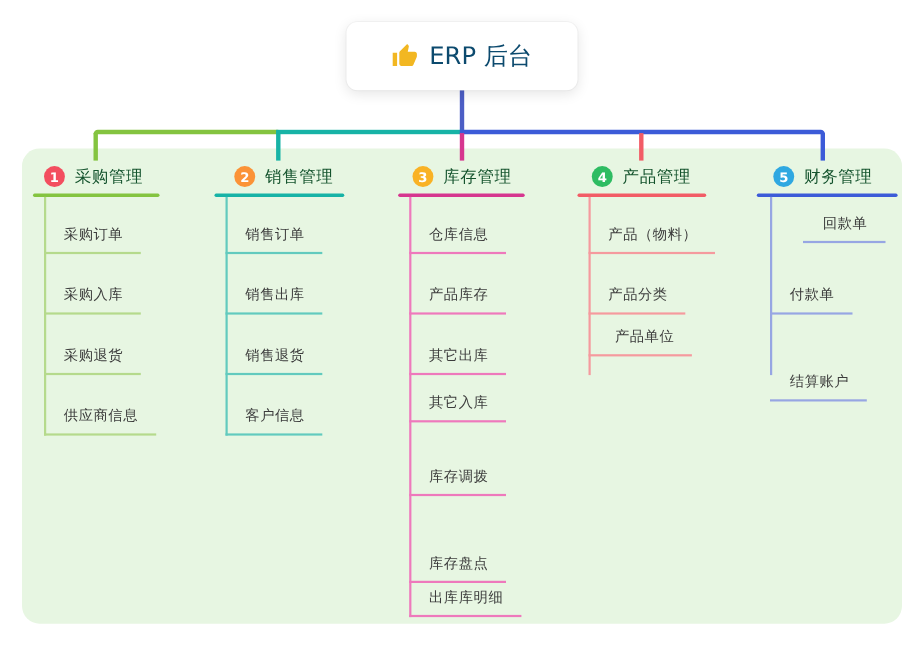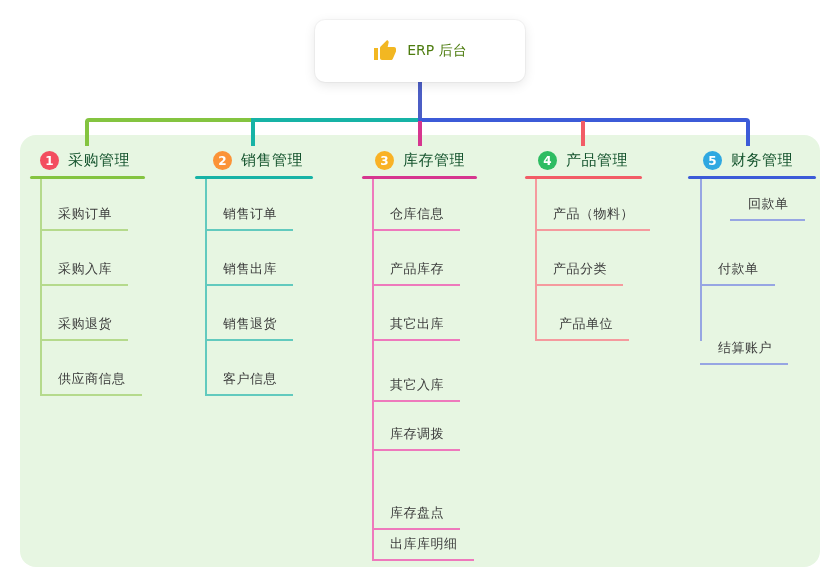--- a/index.html
+++ b/index.html
@@ -9,21 +9,21 @@
   }
   .panel{
     position:absolute;left:20px;top:135px;width:800px;height:432px;
     border-radius:16px;
   }
   .root-node{
     position:absolute;left:315px;top:20px;width:210px;height:62px;
     background:#fff;border-radius:10px;
     box-shadow:0 3px 12px rgba(0,0,0,.10),0 0 0 1px rgba(0,0,0,.03);
     display:flex;align-items:center;justify-content:center;gap:10px;
-    font-size:14px;color:#4d7c0f;z-index:3;
+    font-size:22px;color:#0c4a6e;z-index:3;
   }
   .root-node .thumb{display:flex;align-items:center;}
   .line{position:absolute;}
   .title-row{
     position:absolute;display:flex;align-items:center;gap:9px;height:21px;z-index:2;
   }
   .badge{
     width:19px;height:19px;border-radius:50%;flex:0 0 19px;
     color:#fff;font-size:12px;font-weight:bold;
     display:flex;align-items:center;justify-content:center;
@@ -87,33 +87,33 @@
       <div class="child" style="left: 205px; top: 348px; border-bottom-color: rgb(98, 202, 190); margin-top: 22px;">客户信息</div>
       <div class="title-row" style="left: 375px; top: 150px;">
         <span class="badge" style="background: rgb(249, 178, 37);">3</span>
         <span class="title-label">库存管理</span>
       </div>
       <div class="title-underline" style="left: 362px; top: 176px; width: 115px; background: rgb(214, 54, 143);"></div>
       <div class="child-vline" style="left: 372px; top: 179px; height: 382px; background: rgb(238, 121, 188);"></div>
       <div class="child" style="left: 372px; top: 205px; border-bottom-color: rgb(238, 121, 188);">仓库信息</div>
       <div class="child" style="left: 372px; top: 260px; border-bottom-color: rgb(238, 121, 188);">产品库存</div>
       <div class="child" style="left: 372px; top: 315px; border-bottom-color: rgb(238, 121, 188); text-align: center;">其它出库</div>
-      <div class="child" style="left: 372px; top: 376px; border-bottom-color: rgb(238, 121, 188); padding-left: 18px;">其它入库</div>
+      <div class="child" style="left: 372px; top: 358px; border-bottom-color: rgb(238, 121, 188); padding-left: 18px;">其它入库</div>
       <div class="child" style="left: 372px; top: 425px; border-bottom-color: rgb(238, 121, 188);">库存调拨</div>
       <div class="child" style="left: 372px; top: 504px; border-bottom-color: rgb(238, 121, 188);">库存盘点</div>
       <div class="child" style="left: 372px; top: 535px; border-bottom-color: rgb(238, 121, 188);">出库库明细</div>
       <div class="title-row" style="left: 538px; top: 150px;">
         <span class="badge" style="background: rgb(46, 188, 98);">4</span>
         <span class="title-label">产品管理</span>
       </div>
       <div class="title-underline" style="left: 525px; top: 176px; width: 117px; background: rgb(242, 92, 102);"></div>
       <div class="child-vline" style="left: 535px; top: 179px; height: 162px; background: rgb(245, 154, 158);"></div>
       <div class="child" style="left: 535px; top: 205px; border-bottom-color: rgb(245, 154, 158);">产品（物料）</div>
       <div class="child" style="left: 535px; top: 260px; border-bottom-color: rgb(245, 154, 158);">产品分类</div>
-      <div class="child" style="left: 535px; top: 315px; border-bottom-color: rgb(245, 154, 158); padding-left: 24px;">产品单位</div>
+      <div class="child" style="left: 535px; top: 298px; border-bottom-color: rgb(245, 154, 158); padding-left: 24px;">产品单位</div>
       <div class="title-row" style="left: 703px; top: 150px;">
         <span class="badge" style="background: rgb(47, 168, 225);">5</span>
         <span class="title-label">财务管理</span>
       </div>
       <div class="title-underline" style="left: 688px; top: 176px; width: 128px; background: rgb(60, 91, 216);"></div>
       <div class="child-vline" style="left: 700px; top: 179px; height: 162px; background: rgb(151, 166, 227);"></div>
       <div class="child" style="left: 700px; top: 195px; border-bottom-color: rgb(151, 166, 227); margin-left: 30px;">回款单</div>
       <div class="child" style="left: 700px; top: 260px; border-bottom-color: rgb(151, 166, 227);">付款单</div>
       <div class="child" style="left: 700px; top: 315px; border-bottom-color: rgb(151, 166, 227); margin-top: 24px;">结算账户</div>
     </div>

